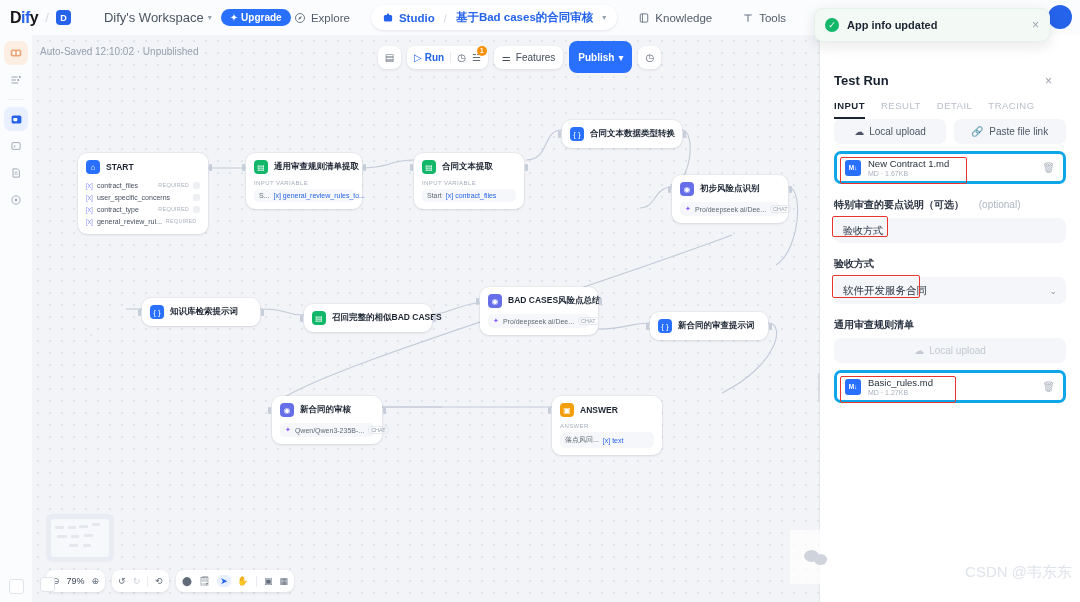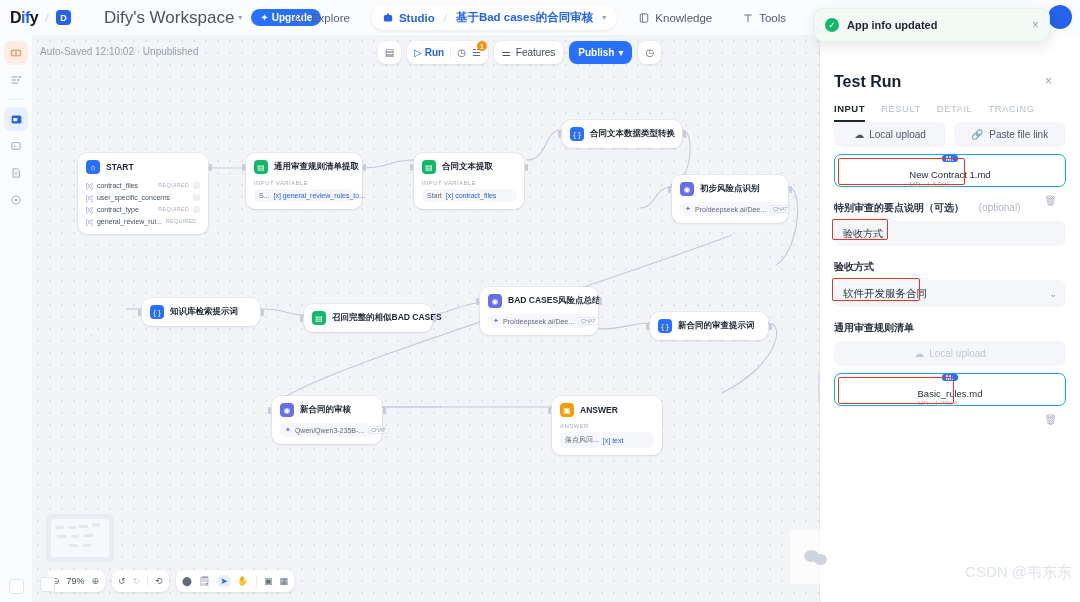--- a/index.html
+++ b/index.html
@@ -17,21 +17,21 @@
     z-index: 40;
   }
   .logo { font-size: 16px; font-weight: 700; letter-spacing: -.5px; color: #16161a; }
   .logo .b { color: #2563eb; }
   .slash { color: #d4d8e0; margin: 0 7px; font-size: 13px; }
   .ws-badge {
     width: 15px; height: 15px; border-radius: 4px; background: #2563eb; color: #fff;
     font-size: 9px; font-weight: 700; display: flex; align-items: center; justify-content: center;
     margin-right: 5px;
   }
-  .ws-name { font-size: 17px; color: #4b5462; padding-left: 28px; }
+  .ws-name { font-size: 13px; color: #4b5462; padding-left: 28px; }
   .caret { font-size: 8px; color: #99a1ae; margin-left: 4px; }
   .upgrade {
     margin-left: 9px; background: #2970ff; color: #fff; font-size: 10px; font-weight: 600;
     border-radius: 11px; padding: 3px 9px; display: flex; align-items: center; gap: 3px;
   }
   .nav-center {
     position: absolute; left: 0; right: 0; top: 0; height: 35px;
     display: flex; align-items: center; justify-content: center; gap: 12px; pointer-events: none;
   }
   .nav-center > * { pointer-events: auto; }
@@ -187,45 +187,45 @@
     position: absolute; top: -6px; right: -6px; width: 10px; height: 10px; border-radius: 50%;
     background: #f79009; color: #fff; font-size: 6.5px; display: flex; align-items: center; justify-content: center;
     font-weight: 700;
   }
   .feat {
     background: #fff; border-radius: 8px; box-shadow: 0 1px 3px rgba(16,24,40,.10);
     height: 23px; display: flex; align-items: center; padding: 0 8px; gap: 5px;
     font-size: 10px; color: #414b5a;
   }
   .publish {
-    background: #2970ff; color: #fff; border-radius: 8px; height: 23px;
+    background: #2970ff; color: #fff; border-radius: 8px; height: 32px;
     display: flex; align-items: center; padding: 0 9px; gap: 4px; font-size: 10px; font-weight: 600;
   }
   .hist {
     background: #fff; border-radius: 8px; box-shadow: 0 1px 3px rgba(16,24,40,.10);
     height: 23px; width: 23px; display: flex; align-items: center; justify-content: center;
     font-size: 10px; color: #616b7a;
   }
   .panel-body { position: absolute; top: 38px; left: 0; right: 0; bottom: 0; padding: 0 14px; }
-  .panel-title { font-size: 16px; font-weight: 700; color: #16202e; }
+  .panel-title { font-size: 13px; font-weight: 700; color: #16202e; }
   .panel-close { position: absolute; right: 14px; top: 1px; font-size: 12px; color: #98a1ae; }
   .tabs { display: flex; gap: 16px; margin-top: 12px; }
   .tab { font-size: 9.5px; letter-spacing: .5px; color: #b7bec9; padding-bottom: 6px; }
   .tab.active { color: #1b2532; font-weight: 700; border-bottom: 2px solid #1b2532; }
   .form-label { font-size: 10px; font-weight: 700; color: #293241; margin: 14px 0 6px; }
   .form-label .opt { font-weight: 400; color: #aeb6c1; margin-left: 12px; }
   .upload-row { display: flex; gap: 8px; }
   .upload-btn {
     flex: 1; height: 25px; background: #f4f6f9; border-radius: 7px; display: flex;
     align-items: center; justify-content: center; gap: 5px; font-size: 10px; color: #4d5766;
   }
   .upload-btn.dim { color: #c3c9d2; }
   .file-card {
-    margin-top: 7px; height: 33px; border: 1px solid #0ea5e9; border-radius: 7px;
-    display: flex; align-items: center; padding: 0 8px; gap: 7px; position: relative; flex-direction: column;
+    margin-top: 7px; height: 33px; border: 3px solid #0ea5e9; border-radius: 7px;
+    display: flex; align-items: center; padding: 0 8px; gap: 7px; position: relative;
   }
   .file-ico {
     width: 16px; height: 16px; border-radius: 3px; background: #2970ff; color: #fff;
     font-size: 6.5px; font-weight: 700; display: flex; align-items: center; justify-content: center;
   }
   .file-name { font-size: 9.5px; color: #1f2936; }
   .file-meta { font-size: 7px; color: #a9b1bc; margin-top: 1px; }
   .trash { margin-left: auto; font-size: 10px; color: #a9b1bc; }
   .hl-box { position: absolute; border: 1.6px solid #e8342b; border-radius: 2px; pointer-events: none; }
   .text-input {

